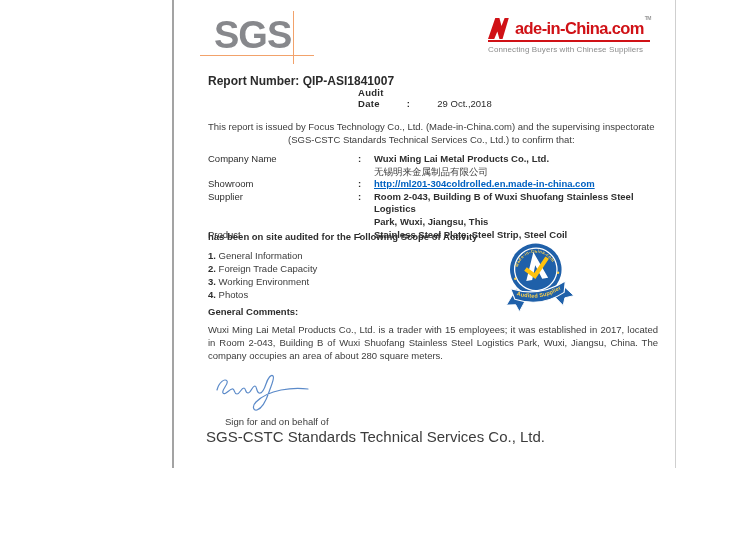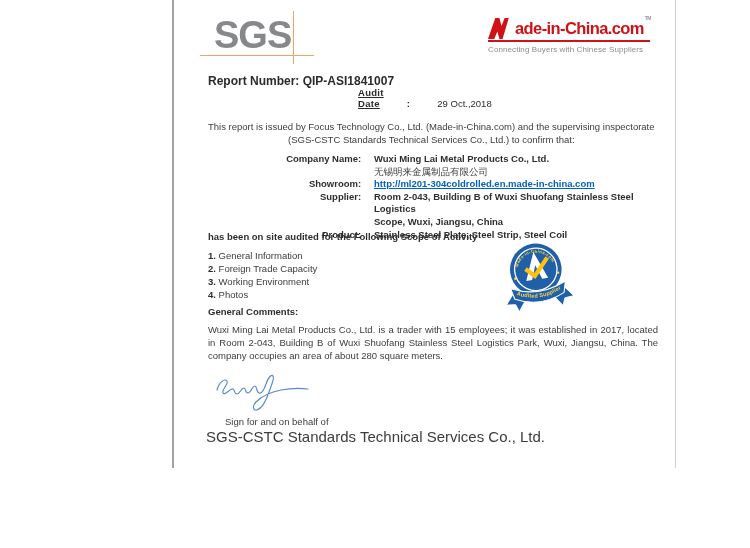--- a/index.html
+++ b/index.html
@@ -39,31 +39,31 @@
   .mic-tm { font-size: 5px; color: #999; vertical-align: top; position: relative; top: -10px; left: 1px; }
   .mic-underline { margin-top: 1px; width: 162px; height: 2px; background: #d01116; }
   .mic-tagline { margin-top: 3px; font-size: 8px; color: #8c8c8c; white-space: nowrap; letter-spacing: 0.1px; }
 
   
   .report-number {
     position: absolute; left: 160px; top: 74px;
     font-size: 12px; font-weight: bold; color: #2b2b2b;
   }
   .audit-date-row { position: absolute; left: 310px; top: 87px; font-size: 9.5px; color: #2b2b2b; }
-  .audit-date-label { font-weight: bold; display: inline-block; width: 46px; letter-spacing: 0.3px; text-decoration: underline; }
+  .audit-date-label { font-weight: bold; display: inline-block; width: 46px; letter-spacing: 0.3px; }
   .audit-date-colon { font-weight: bold; display: inline-block; width: 28px; }
   .audit-date-value { display: inline-block; }
 
   
   .intro { position: absolute; left: 160px; top: 120px; font-size: 9.5px; line-height: 13px; color: #3c3c3c; white-space: nowrap; text-align: center; }
 
   
   .fields { position: absolute; left: 160px; top: 153px; width: 450px; font-size: 9.5px; line-height: 12.6px; }
   .frow { display: flex; }
-  .flabel { width: 150px; font-weight: bold; color: #2e2e2e; flex: 0 0 auto; text-align: right; }
+  .flabel { width: 150px; font-weight: normal; color: #2e2e2e; flex: 0 0 auto; }
   .fcolon { width: 16px; font-weight: bold; color: #2e2e2e; flex: 0 0 auto; }
   .fvalue { font-weight: bold; color: #2e2e2e; }
   .fvalue2 { font-weight: normal; color: #3c3c3c; }
   .flink { color: #0061c1; text-decoration: underline; font-weight: bold; }
 
   
   .scope-heading { position: absolute; left: 160px; top: 231px; font-size: 9.5px; font-weight: bold; color: #2e2e2e; }
   .scope-list { position: absolute; left: 160px; top: 249px; font-size: 9.5px; line-height: 13px; color: #3c3c3c; }
   .scope-num { font-weight: bold; color: #2e2e2e; }
 
@@ -136,21 +136,21 @@
       <a href="#" class="fvalue flink">http://ml201-304coldrolled.en.made-in-china.com</a>
     </div>
     <div class="frow">
       <span class="flabel">Supplier</span>
       <span class="fcolon">:</span>
       <span class="fvalue">Room 2-043, Building B of Wuxi Shuofang Stainless Steel Logistics</span>
     </div>
     <div class="frow">
       <span class="flabel"></span>
       <span class="fcolon"></span>
-      <span class="fvalue">Scope, Wuxi, Jiangsu, China</span>
+      <span class="fvalue">Park, Wuxi, Jiangsu, This</span>
     </div>
     <div class="frow">
       <span class="flabel">Product</span>
       <span class="fcolon">:</span>
       <span class="fvalue">Stainless Steel Plate, Steel Strip, Steel Coil</span>
     </div>
   </div>
 
   <div class="scope-heading">has been on site audited for the Following Scope of Activity</div>
   <div class="scope-list">

